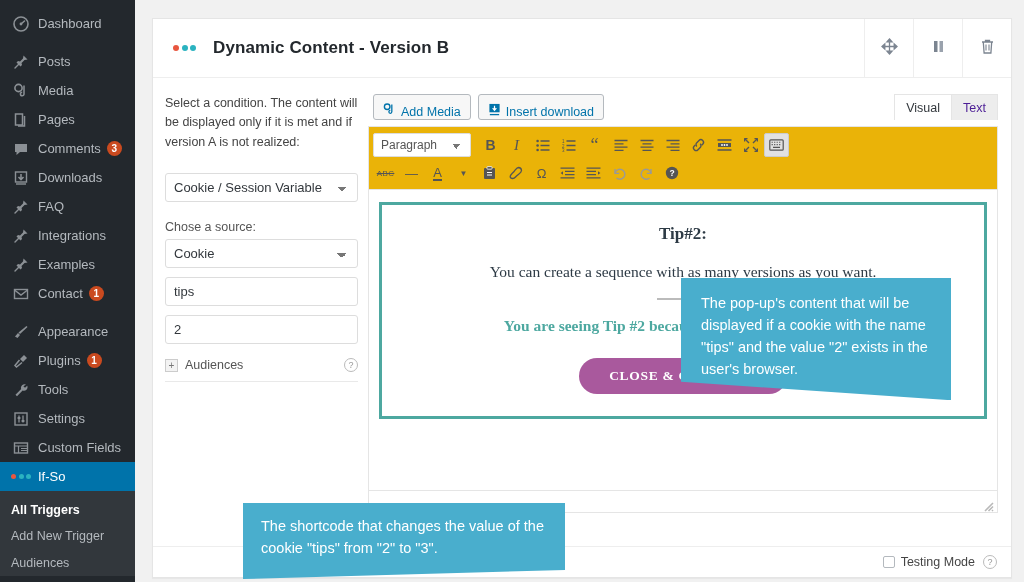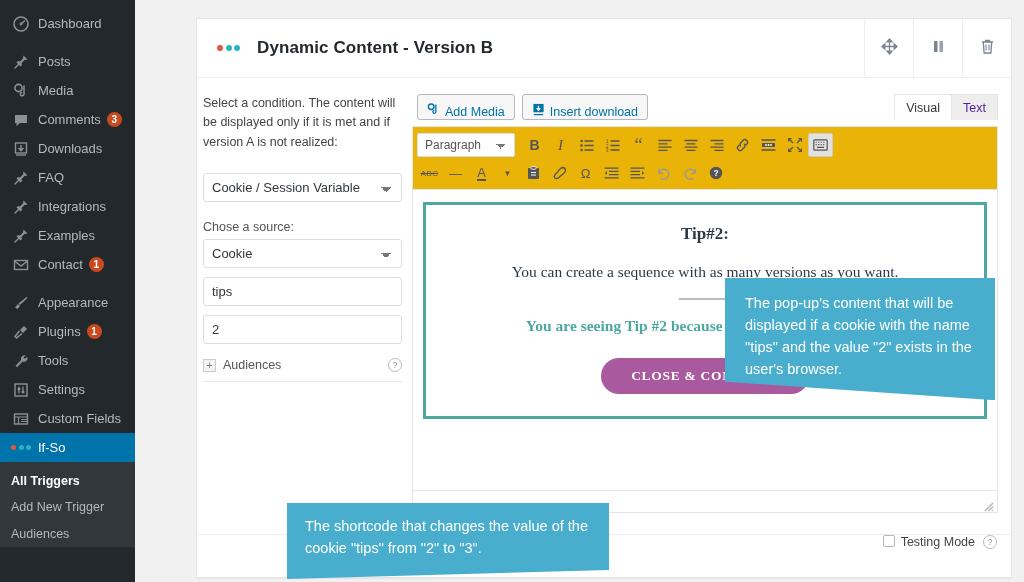--- a/index.html
+++ b/index.html
@@ -50,21 +50,21 @@
     padding: 5px 16px 5px 11px; font-size: 12.5px; color: #b4b9be;
     line-height: 1.3;
   }
   .submenu-item.is-active { color: #fff; font-weight: bold; }
   .dots-icon { display:flex; gap:2.5px; align-items:center; }
   .dots-icon i { width:5px; height:5px; border-radius:50%; display:block; }
 
   
   .main {
     flex: 1; height: 418px; background: #f1f1f1;
-    padding: 18px 12px 0 17px; position: relative; margin-left: 44px;
+    padding: 18px 12px 0 17px; position: relative;
   }
   .panel {
     background: #fff; border: 1px solid #e5e5e5;
     box-shadow: 0 1px 1px rgba(0,0,0,.04);
     width: 100%; height: 560px; position: relative;
   }
   .panel-header {
     height: 59px; display: flex; align-items: stretch;
     border-bottom: 1px solid #eee;
   }
@@ -77,21 +77,21 @@
   .ph-actions { display: flex; }
   .ph-btn {
     width: 49px; border-left: 1px solid #eee;
     display: flex; align-items: center; justify-content: center;
     color: #7b8490;
   }
 
   .panel-body { display: flex; padding: 16px 0 0 0; }
 
   
-  .form-col { width: 215px; min-width: 215px; padding: 0 10px 0 6px; }
+  .form-col { width: 215px; min-width: 215px; padding: 0 10px 0 12px; }
   .form-help {
     font-size: 12.5px; color: #444; line-height: 1.55; margin-bottom: 21px;
   }
   .form-label { font-size: 12.5px; color: #555; margin: 9px 0 5px; }
   select.f-select, input.f-input {
     width: 100%; height: 29px;
     border: 1px solid #ddd; border-radius: 3px;
     background: #fff; color: #32373c;
     font-family: "Liberation Sans", sans-serif; font-size: 13px;
     padding: 0 8px; margin-bottom: 9px;
@@ -182,23 +182,23 @@
   }
   .ed-statusbar {
     border-top: 1px solid #e5e5e5; height: 22px; background: #fff;
     position: relative;
   }
   .resize-grip {
     position: absolute; right: 3px; bottom: 2px; width: 12px; height: 12px;
   }
 
   .bottom-bar {
-    position: absolute; left: 0; right: 0; bottom: 12px; height: 31px;
+    position: absolute; left: 0; right: 0; bottom: 0; height: 31px;
     border-top: 1px solid #eee; background: #fff;
-    display: flex; justify-content: flex-end;
+    display: flex; align-items: center; justify-content: flex-end;
     padding-right: 14px; gap: 6px;
     font-size: 12.5px; color: #444;
   }
   .cb { width: 12px; height: 12px; border: 1px solid #b4b9be; background: #fff; border-radius: 2px; }
 
   
   .callout {
     position: absolute; background: #49aecd; color: #fff;
     font-size: 14.5px; line-height: 1.52; z-index: 20;
   }
@@ -258,20 +258,29 @@
     <div class="menu-item">
       <span class="mi-icon">
         <svg width="16" height="16" viewBox="0 0 16 16">
             <circle cx="5.5" cy="5" r="3.6" fill="none" stroke="#b4b9be" stroke-width="1.6"></circle>
             <path d="M11 2.5 L11 11 M11 11 a1.8 1.8 0 1 1 -1.8 -1.8" stroke="#b4b9be" stroke-width="1.5" fill="none"></path>
           </svg>
       </span>
       <span class="mi-label">Media</span>
     </div>
 
+    <div class="menu-item">
+      <span class="mi-icon">
+        <svg width="16" height="16" viewBox="0 0 16 16">
+            <rect x="2.5" y="2" width="7" height="11" fill="none" stroke="#b4b9be" stroke-width="1.5"></rect>
+            <path d="M11.5 4 L11.5 14 L5 14" fill="none" stroke="#b4b9be" stroke-width="1.5"></path>
+          </svg>
+      </span>
+      <span class="mi-label">Pages</span>
+    </div>
 
     <div class="menu-item">
       <span class="mi-icon">
         <svg width="16" height="16" viewBox="0 0 16 16">
             <path d="M2 3 h12 v8 h-7 l-3.5 3 v-3 h-1.5 z" fill="#b4b9be"></path>
           </svg>
       </span>
       <span class="mi-label">Comments</span>
       <span class="badge">3</span>
     </div>

